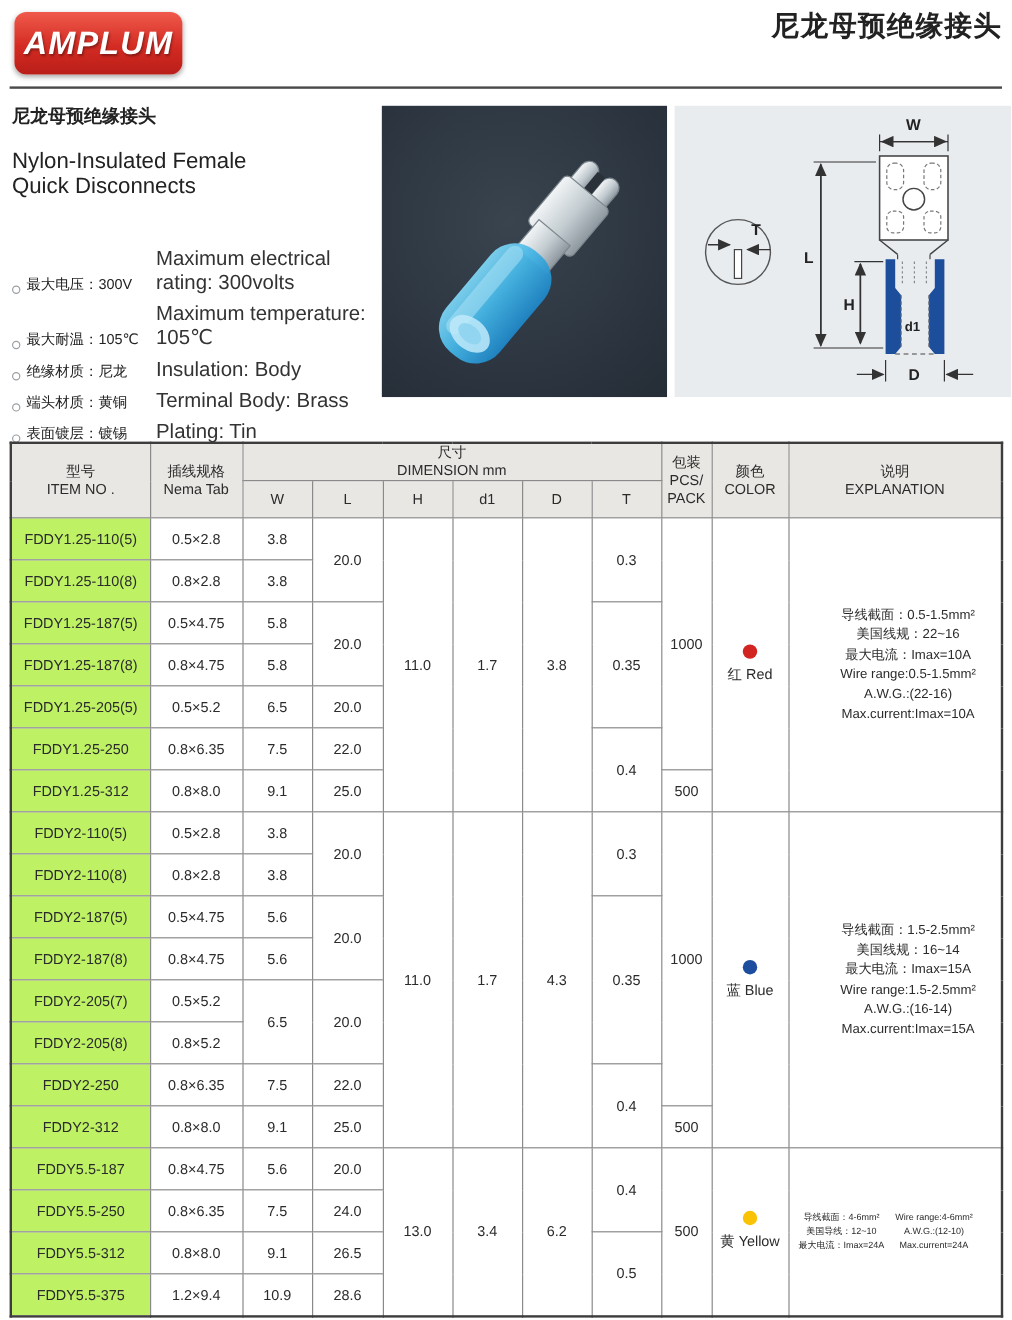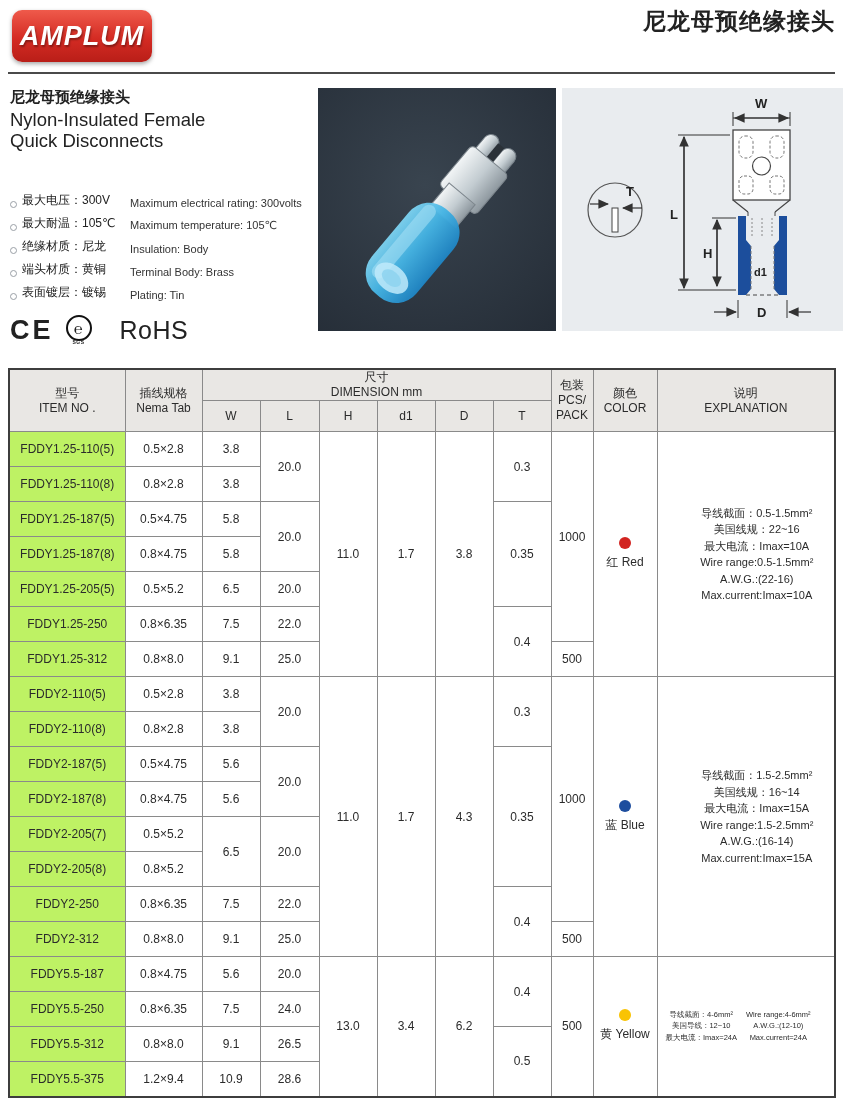--- a/index.html
+++ b/index.html
@@ -14,27 +14,27 @@
   .logo span{color:#fff;font-weight:bold;font-style:italic;font-size:27px;letter-spacing:1px;
     text-shadow:1px 2px 2px rgba(0,0,0,.35);}
   .hdr-titles{position:absolute;right:0;top:0;text-align:right;}
   .hdr-zh{font-size:23px;font-weight:bold;letter-spacing:1px;}
   .hdr-en{font-size:16.5px;margin-top:3px;}
   .hdr-rule{position:absolute;left:8px;right:8px;top:72px;border-top:2px solid #4a4a4a;}
 
   
   .info{position:absolute;left:10px;top:88px;width:302px;height:246px;}
   .info-zh{font-size:15px;font-weight:bold;}
-  .info-en{font-size:18.5px;line-height:1.13;margin-top:3px;}
+  .info-en{font-size:18.5px;line-height:1.13;margin-top:17px;}
   .specs{margin-top:40px;}
   .spec-row{display:flex;align-items:flex-end;margin-bottom:6px;}
   .bullet{width:5px;height:5px;border:1.5px solid #9aa0a6;border-radius:50%;
     display:inline-block;margin-right:5px;flex:0 0 auto;position:relative;top:-1px;}
   .spec-zh{font-size:12px;width:108px;flex:0 0 auto;}
-  .spec-en{font-size:11px;color:#333;}
+  .spec-en{font-size:17px;color:#333;}
   .certs{display:flex;align-items:center;margin-top:14px;}
   .ce{font-size:27px;font-weight:bold;letter-spacing:3px;font-family:Liberation Sans, sans-serif;}
   .emark{margin-left:12px;width:26px;text-align:center;}
   .emark .ring{width:22px;height:22px;border:2.5px solid #111;border-radius:50%;
     display:flex;align-items:center;justify-content:center;font-size:15px;font-weight:bold;margin:0 auto;}
   .emark .sgs{font-size:5px;font-weight:bold;letter-spacing:.5px;margin-top:-2px;}
   .rohs{font-size:25px;font-weight:normal;margin-left:28px;letter-spacing:.5px;text-align:center;}
 
   
   .photo{position:absolute;left:318px;top:88px;width:238px;height:243px;}

